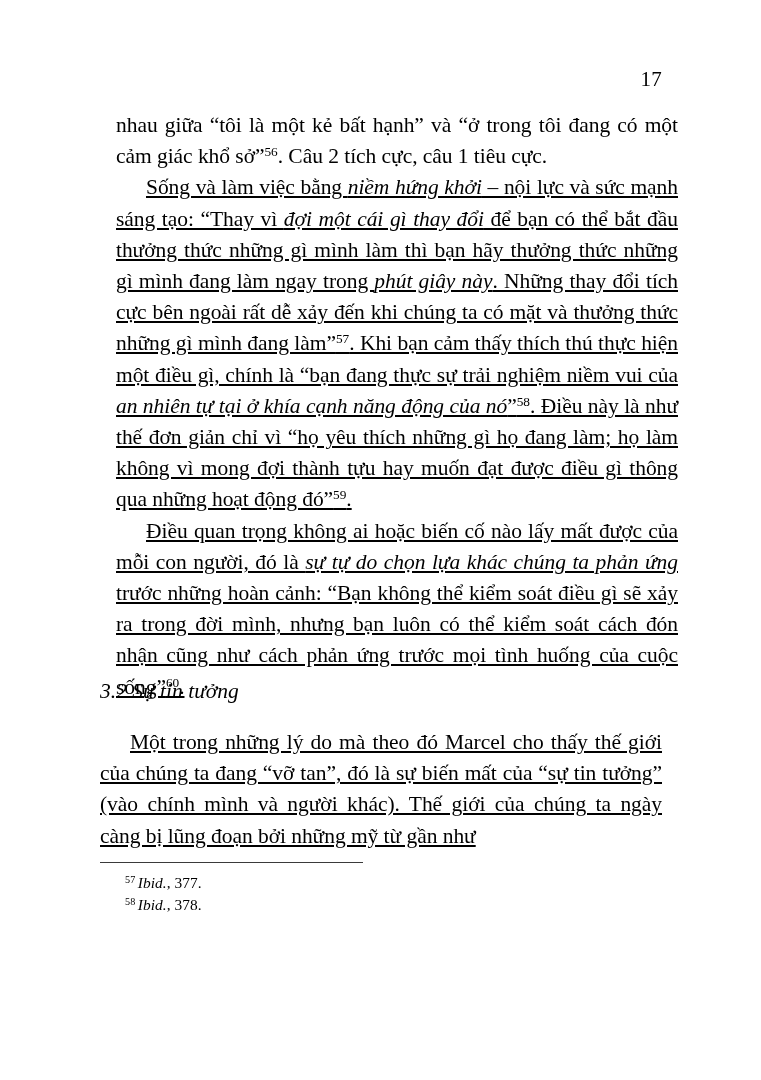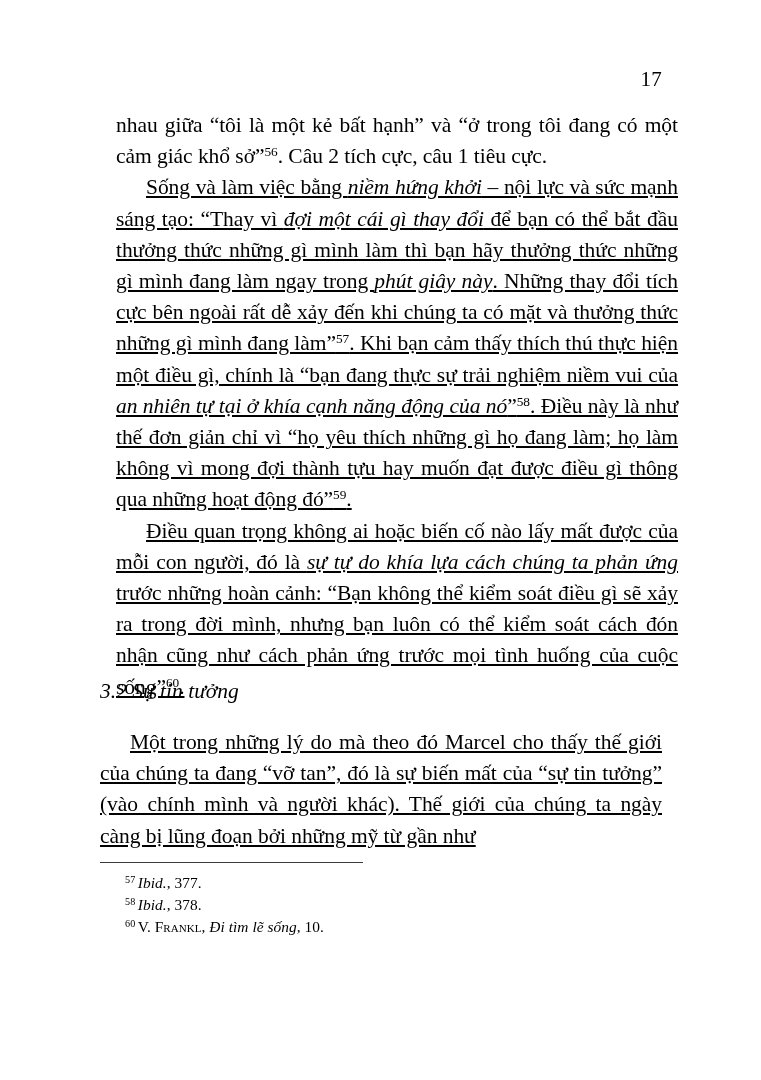--- a/index.html
+++ b/index.html
@@ -130,30 +130,29 @@
 </head>
 <body>
 
 <div class="page">
 
   <div class="folio">17</div>
 
   <div class="textblock">
     <p class="para cont">nhau giữa “tôi là một kẻ bất hạnh” và “ở trong tôi đang có một cảm giác khổ sở”<sup>56</sup>. Câu 2 tích cực, câu 1 tiêu cực.</p>
     <p class="para indent">Sống và làm việc bằng <i>niềm hứng khởi</i> – nội lực và sức mạnh sáng tạo: “Thay vì <i> đợi một cái gì thay đổi</i> để bạn có thể bắt đầu thưởng thức những gì mình làm thì bạn hãy thưởng thức những gì mình đang làm ngay trong <i>phút giây này</i>. Những thay đổi tích cực bên ngoài rất dễ xảy đến khi chúng ta có mặt và thưởng thức những gì mình đang làm”<sup>57</sup>. Khi bạn cảm thấy thích thú thực hiện một điều gì, chính là “bạn đang thực sự trải nghiệm niềm vui của <i>an nhiên tự tại ở khía cạnh năng động của nó</i>”<sup>58</sup>. Điều này là như thế đơn giản chỉ vì “họ yêu thích những gì họ đang làm; họ làm không vì mong đợi thành tựu hay muốn đạt được điều gì thông qua những hoạt động đó”<sup>59</sup>.</p>
-    <p class="para indent">Điều quan trọng không ai hoặc biến cố nào lấy mất được của mỗi con người, đó là <i>sự tự do khía lựa cách chúng ta phản ứng</i> trước những hoàn cảnh: “Bạn không thể kiểm soát điều gì sẽ xảy ra trong đời mình, nhưng bạn luôn có thể kiểm soát cách đón nhận cũng như cách phản ứng trước mọi tình huống của cuộc sống”<sup>60</sup>.</p>
+    <p class="para indent">Điều quan trọng không ai hoặc biến cố nào lấy mất được của mỗi con người, đó là <i>sự tự do chọn lựa khác chúng ta phản ứng</i> trước những hoàn cảnh: “Bạn không thể kiểm soát điều gì sẽ xảy ra trong đời mình, nhưng bạn luôn có thể kiểm soát cách đón nhận cũng như cách phản ứng trước mọi tình huống của cuộc sống”<sup>60</sup>.</p>
   </div>
 
   <div class="section-heading">3.2 Sự tin tưởng</div>
 
   <div class="textblock-tail">
     <p class="para indent">Một trong những lý do mà theo đó Marcel cho thấy thế giới của chúng ta đang “vỡ tan”, đó là sự biến mất của “sự tin tưởng” (vào chính mình và người khác). Thế giới của chúng ta ngày càng bị lũng đoạn bởi những mỹ từ gần như</p>
   </div>
 
   <div class="fn-rule"></div>
 
   <div class="footnotes">
     <p class="fn"><sup>57</sup><i>Ibid.</i>, 377.</p>
     <p class="fn"><sup>58</sup><i>Ibid.</i>, 378.</p>
-    <p class="fn"><sup>60</sup>V. <span class="smallcaps">Frankl</span>, <i>Đi tìm lẽ sống</i>, 10.</p>
   </div>
 
 </div>
 
 </body></html>

